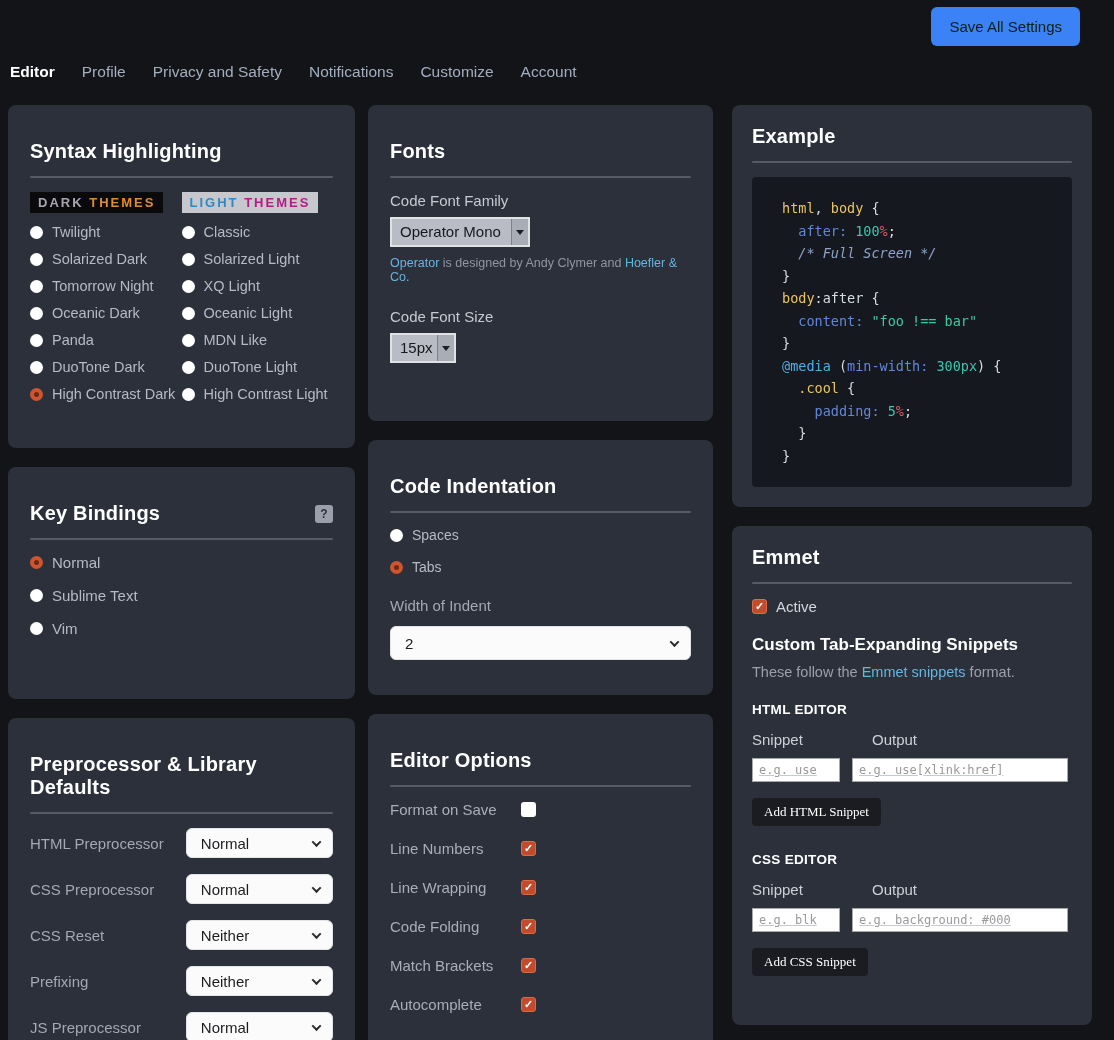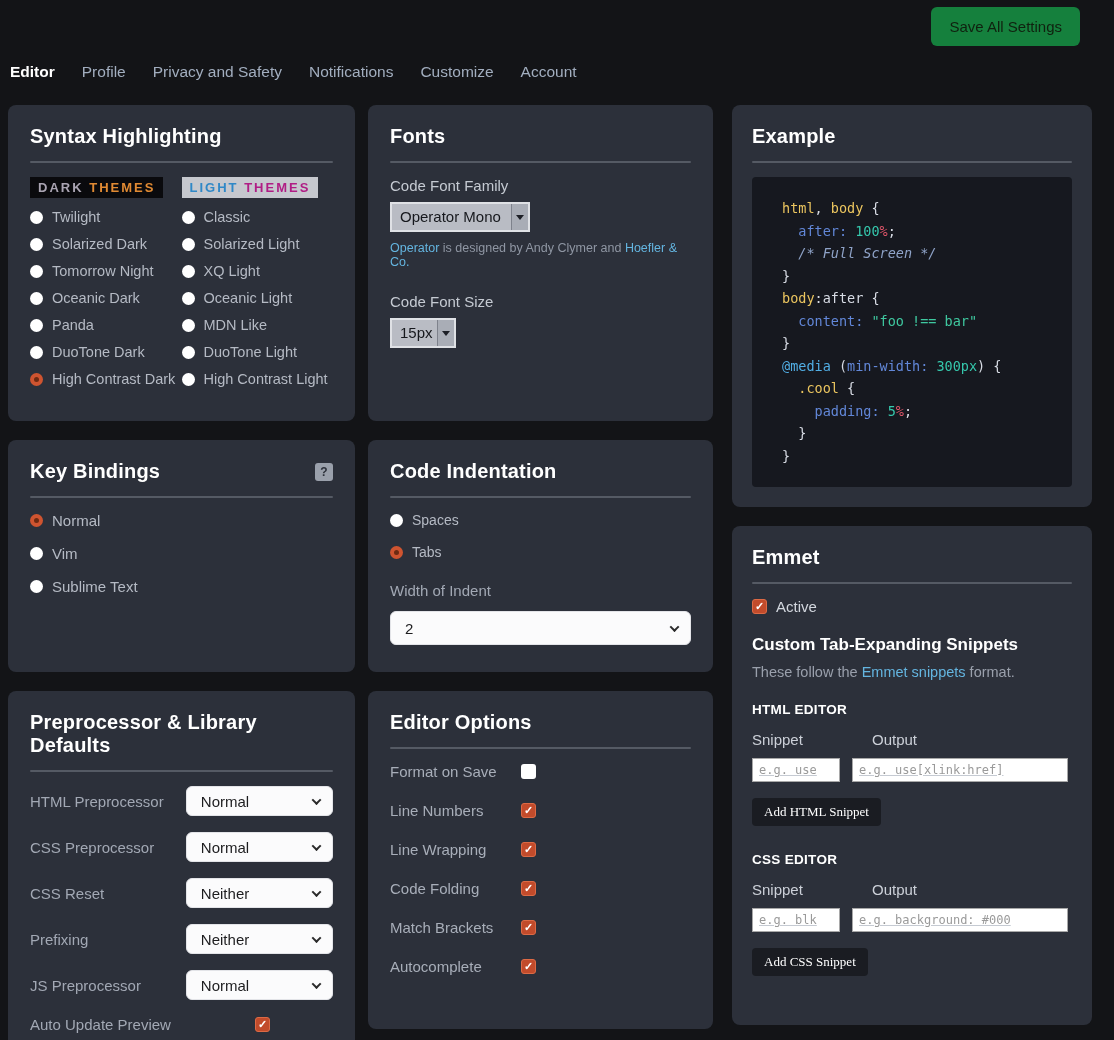--- a/index.html
+++ b/index.html
@@ -5,35 +5,35 @@
   * { margin:0; padding:0; box-sizing:border-box; }
   html,body { width:1114px; height:1040px; overflow:hidden; }
   body {
     background:#131417;
     font-family:"Liberation Sans", sans-serif;
     color:#c5cad2;
     position:relative;
   }
   .topbar { position:absolute; top:7px; right:34px; }
   .save-btn {
-    background:#15803d; color:#10210f; border:none; border-radius:6px;
+    background:#3b82f6; color:#10210f; border:none; border-radius:6px;
     font-family:"Liberation Sans", sans-serif;
     font-size:15px; padding:11px 18px; cursor:pointer; font-weight:400;
   }
   .tabs { position:absolute; top:63px; left:10px; display:flex; gap:27px; }
   .tab { font-size:15.5px; color:#a2aebf; cursor:pointer; }
   .tab.active { color:#ffffff; font-weight:bold; }
 
   .grid { position:absolute; top:105px; left:8px; display:flex; }
   .col { display:flex; flex-direction:column; }
   .col1 { width:347px; margin-right:13px; }
   .col2 { width:345px; margin-right:19px; }
   .col3 { width:360px; }
   .card {
-    background:#2c303a; border-radius:8px; padding:20px 22px;
+    background:#2c303a; border-radius:8px; padding:35px 22px;
     margin-bottom:19px;
   }
   .col3 .card { padding:20px; }
   .card h2 { color:#ffffff; font-size:20px; font-weight:bold; letter-spacing:.2px; }
   .title-row { display:flex; align-items:center; }
   .divider { height:2px; background:#555a64; margin:13px 0 14px 0; border-radius:1px; }
 
   
   .card-syntax { min-height:316px; }
   .themes-grid { display:flex; }
@@ -271,25 +271,25 @@
         <div class="help-icon">?</div>
       </div>
       <div class="divider"></div>
       <div class="kb-list" id="kb-list">
           <div class="radio-row">
             <span class="radio selected"></span>
             <span class="radio-label">Normal</span>
           </div>
           <div class="radio-row">
             <span class="radio"></span>
-            <span class="radio-label">Vim</span>
+            <span class="radio-label">Sublime Text</span>
           </div>
           <div class="radio-row">
             <span class="radio"></span>
-            <span class="radio-label">Sublime Text</span>
+            <span class="radio-label">Vim</span>
           </div>
         </div>
     </section>
 
     <section class="card card-pre">
       <div class="title-row">
         <h2>Preprocessor &amp; Library Defaults</h2>
       </div>
       <div class="divider"></div>
       <div id="pre-rows">

